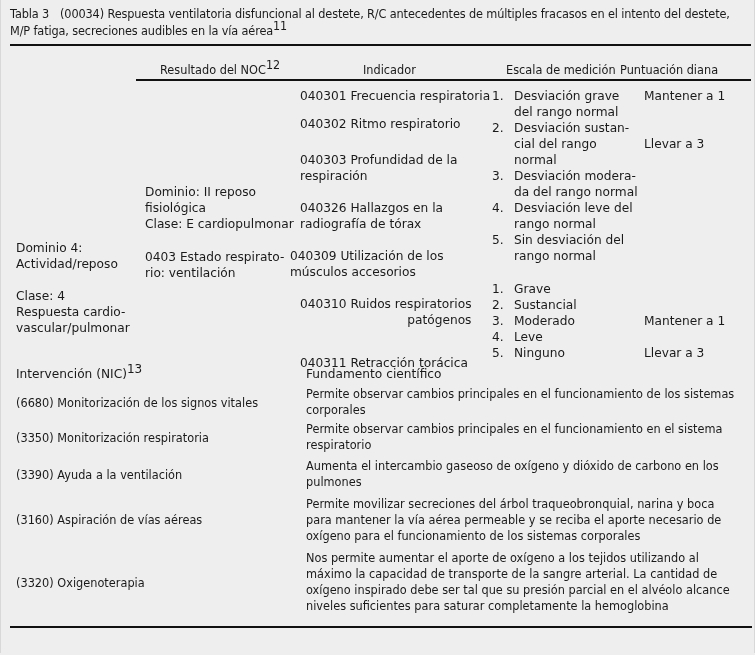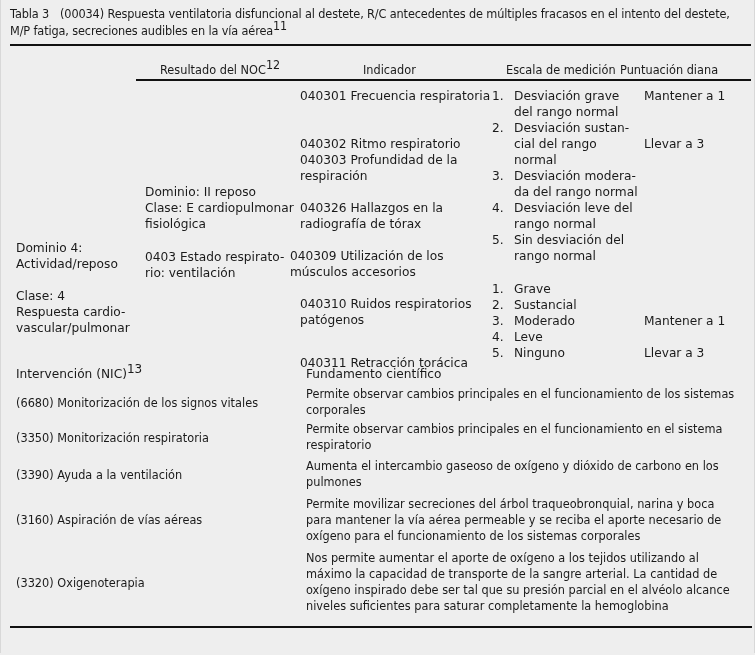--- a/index.html
+++ b/index.html
@@ -57,47 +57,47 @@
   <div>Actividad/reposo</div>
 </div>
 <div class="abs" style="left:16px; top:288px;">
   <div>Clase: 4</div>
   <div>Respuesta cardio-</div>
   <div>vascular/pulmonar</div>
 </div>
 
 <div class="abs" style="left:145px; top:184px;">
   <div>Dominio: II reposo</div>
+  <div>fisiológica</div>
   <div>Clase: E cardiopulmonar</div>
-  <div>fisiológica</div>
 </div>
 <div class="abs" style="left:145px; top:249px;">
   <div>0403 Estado respirato-</div>
   <div>rio: ventilación</div>
 </div>
 
 <div class="abs" style="left:300px; top:88px;">
     <div>040301 Frecuencia respiratoria</div>
   </div>
-<div class="abs" style="left:300px; top:136px;text-align:right;">
+<div class="abs" style="left:300px; top:116px;text-align:right;">
     <div>040302 Ritmo respiratorio</div>
   </div>
 <div class="abs" style="left:300px; top:152px;">
     <div>040303 Profundidad de la</div>
     <div>respiración</div>
   </div>
 <div class="abs" style="left:300px; top:200px;">
     <div>040326 Hallazgos en la</div>
     <div>radiografía de tórax</div>
   </div>
 <div class="abs" style="left:290px; top:248px;">
     <div>040309 Utilización de los</div>
     <div>músculos accesorios</div>
   </div>
-<div class="abs" style="left:300px; top:296px;">
+<div class="abs" style="left:300px; top:296px;text-align:right;">
     <div>040310 Ruidos respiratorios</div>
     <div>patógenos</div>
   </div>
 <div class="abs" style="left:300px; top:355px;">
     <div>040311 Retracción torácica</div>
   </div>
 
 <div class="numlist" style="left:492px; top:88px;">
   <div class="li">
       <span class="n">1.</span>

